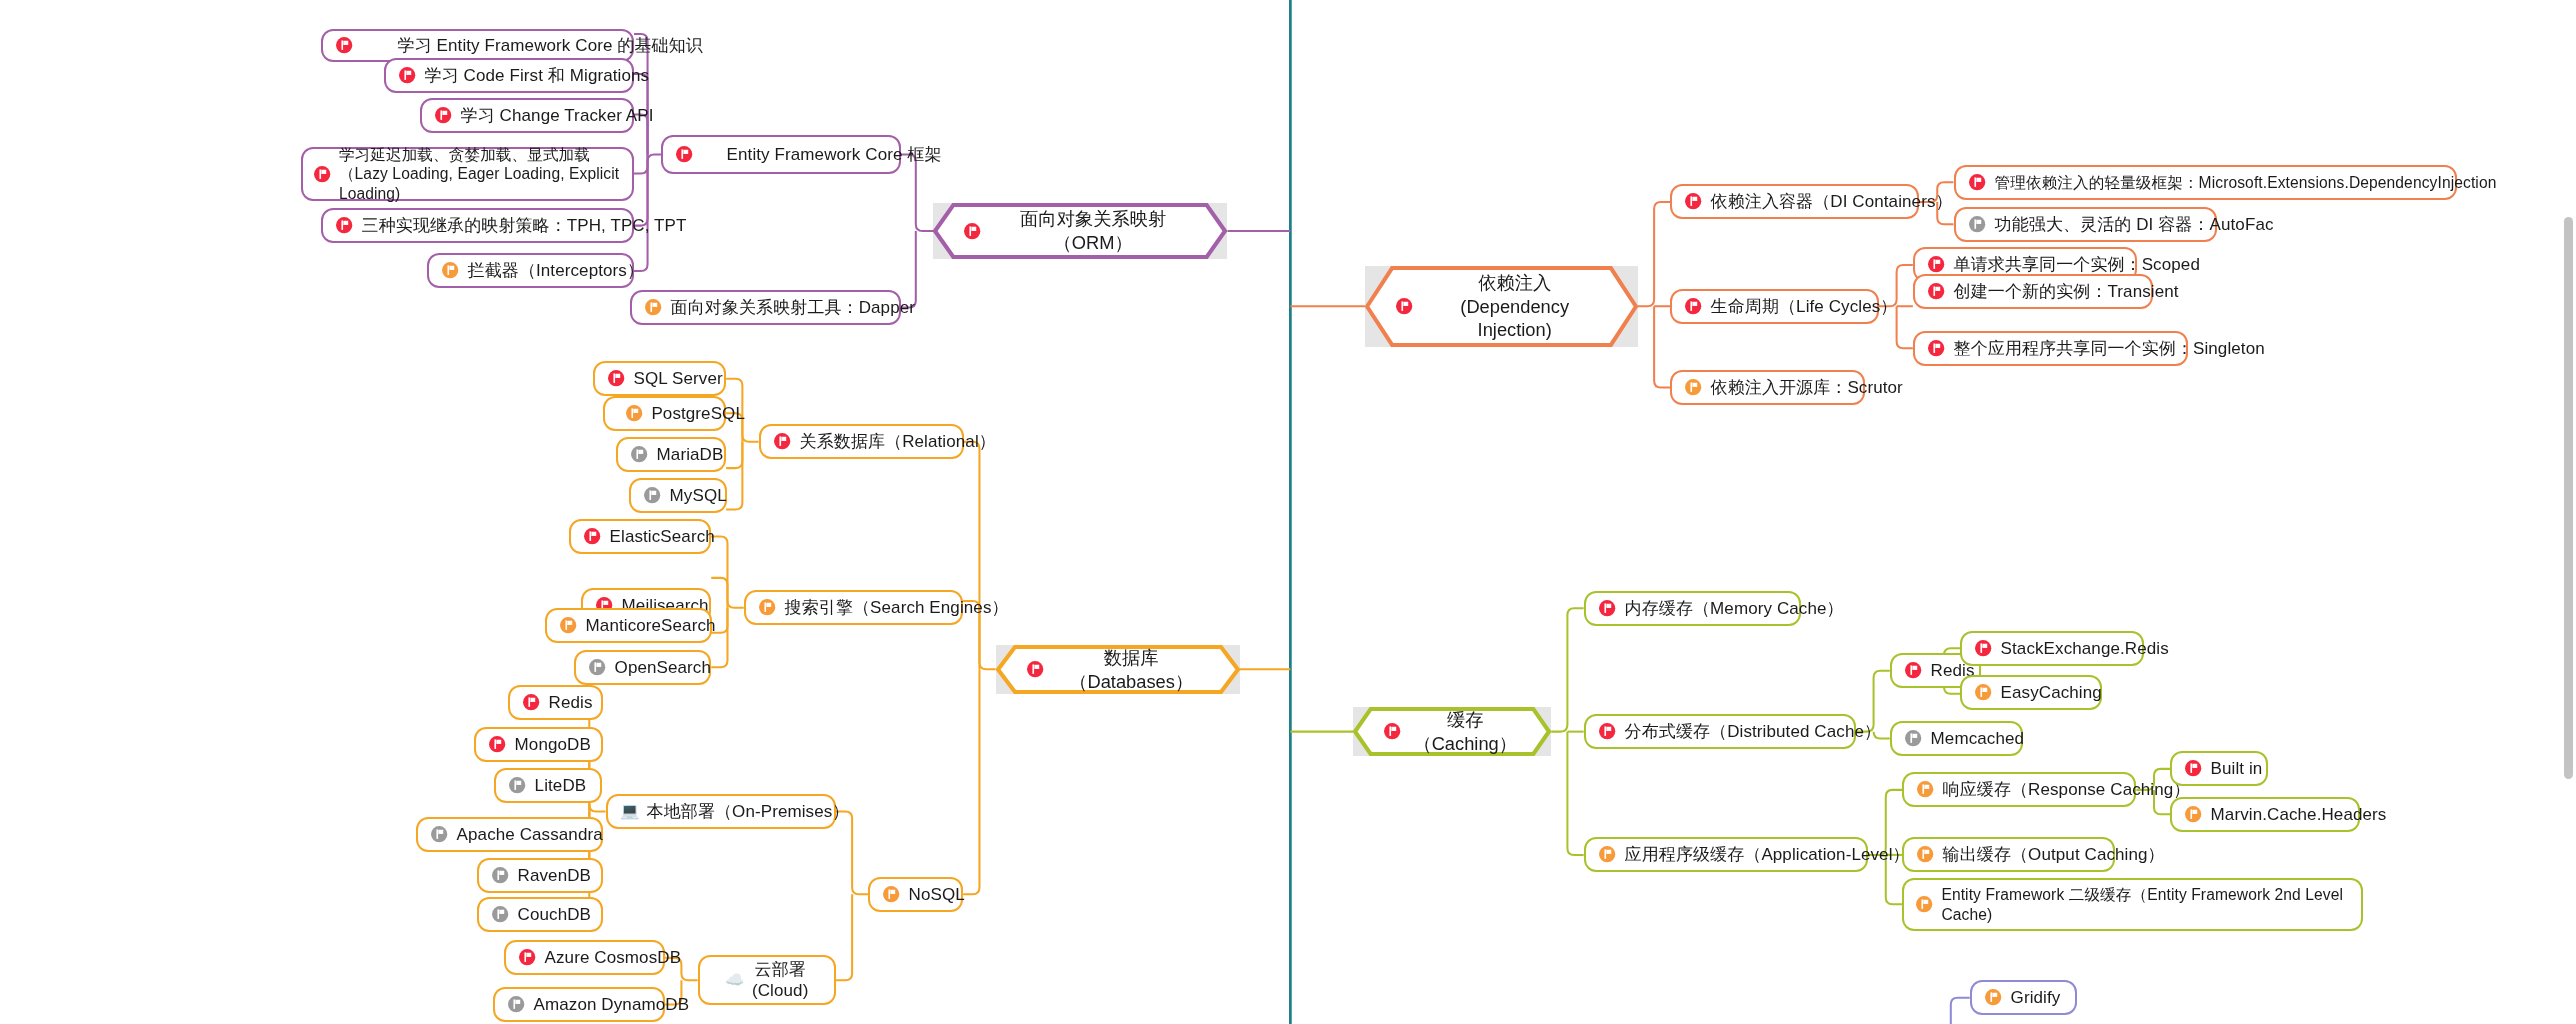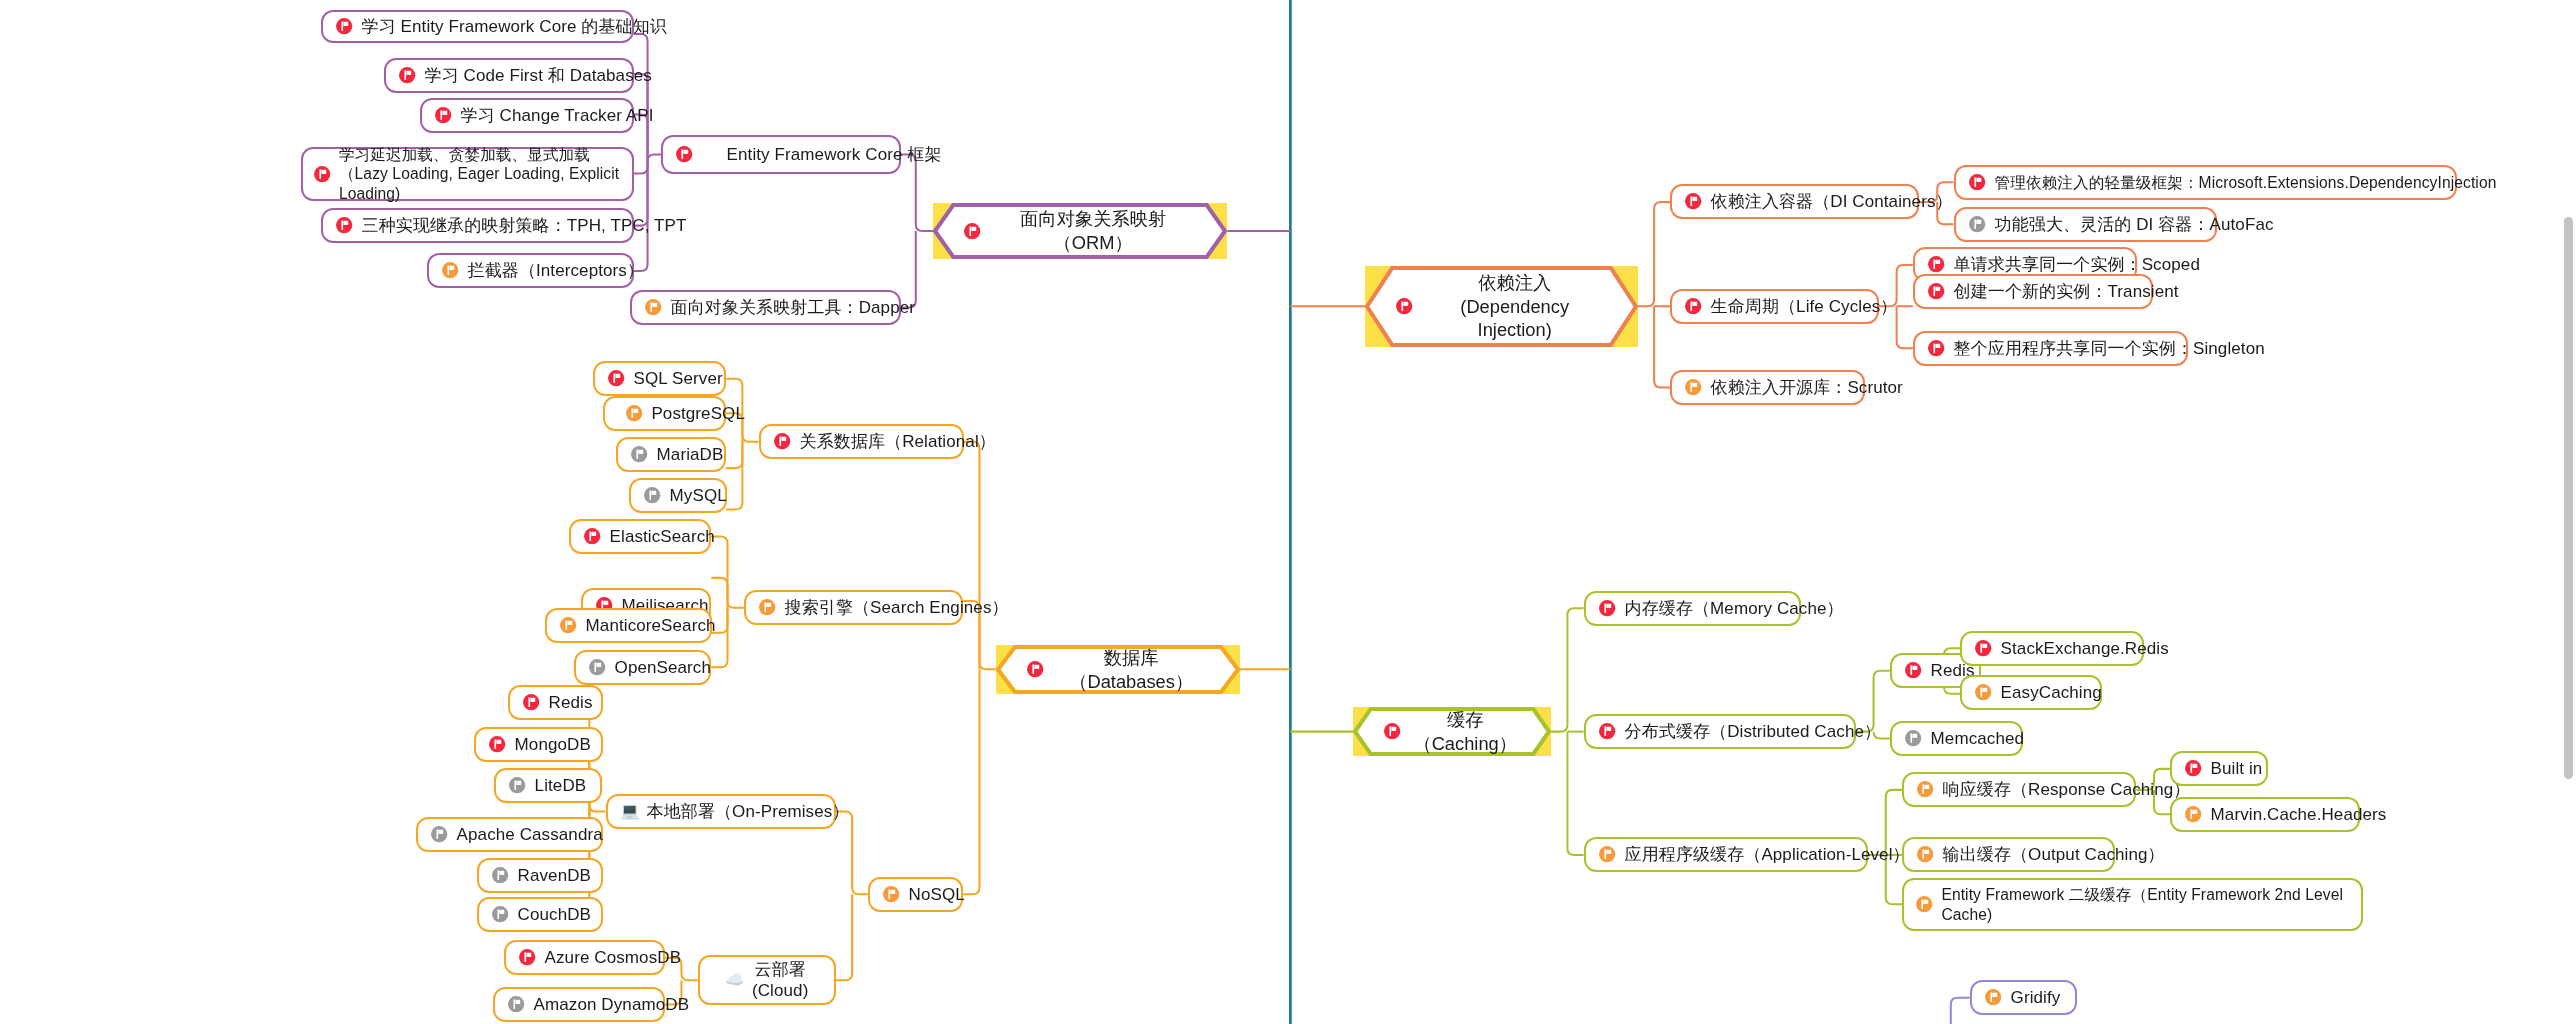--- a/index.html
+++ b/index.html
@@ -16,21 +16,21 @@
   .node.wrap .lbl{white-space:normal;}
 
   
   .ico{flex:0 0 auto;width:18.3px;height:18.3px;margin-right:8.1px;position:relative;
        display:inline-block;}
   .ico svg{display:block;width:18.3px;height:18.3px;}
   .ico.emoji{font-size:15.6px;line-height:18.3px;text-align:center;}
 
   
   .hex{position:absolute;display:flex;align-items:center;justify-content:center;
-       box-sizing:border-box;background:#fde047;}
+       box-sizing:border-box;background:#e5e5e5;}
   .hex .hexinner{position:relative;z-index:2;display:flex;align-items:center;
        justify-content:center;width:100%;height:100%;padding:0 30px;box-sizing:border-box;}
   .hex .lbl{font-size:18.3px;color:#1b1b1b;text-align:center;line-height:1.3;}
   .hex svg.hexbg{position:absolute;left:0;top:0;width:100%;height:100%;z-index:1;}
   .scrollbar{position:absolute;width:8.8px;border-radius:4.7px;background:#c3c3c3;}
 </style>
 </head>
 <body>
 
 <div id="canvas">
@@ -185,40 +185,40 @@
     <span class="ico">
       <svg viewBox="0 0 27 27">
           <circle cx="13.5" cy="13.5" r="12" fill="#f5273f"></circle>
           <rect x="9.5" y="6.5" width="2.4" height="14" fill="#fff"></rect>
           <path d="M12.3 7 L19.5 7 L19.5 13.2 L12.3 13.2 Z" fill="#fff"></path>
         </svg>
     </span>
     <span class="lbl">Entity Framework Core 框架</span>
   </div>
 
-  <div class="node" style="left:321px;top:10px;width:313px;height:33px;border-color:#a35fa8;">
+  <div class="node" style="left:321px;top:29px;width:313px;height:33px;border-color:#a35fa8;gap:36px;">
     <span class="ico">
       <svg viewBox="0 0 27 27">
           <circle cx="13.5" cy="13.5" r="12" fill="#f5273f"></circle>
           <rect x="9.5" y="6.5" width="2.4" height="14" fill="#fff"></rect>
           <path d="M12.3 7 L19.5 7 L19.5 13.2 L12.3 13.2 Z" fill="#fff"></path>
         </svg>
     </span>
     <span class="lbl">学习 Entity Framework Core 的基础知识</span>
   </div>
 
   <div class="node" style="left:384px;top:58px;width:250px;height:35px;border-color:#a35fa8;">
     <span class="ico">
       <svg viewBox="0 0 27 27">
           <circle cx="13.5" cy="13.5" r="12" fill="#f5273f"></circle>
           <rect x="9.5" y="6.5" width="2.4" height="14" fill="#fff"></rect>
           <path d="M12.3 7 L19.5 7 L19.5 13.2 L12.3 13.2 Z" fill="#fff"></path>
         </svg>
     </span>
-    <span class="lbl">学习 Code First 和 Databases</span>
+    <span class="lbl">学习 Code First 和 Migrations</span>
   </div>
 
   <div class="node" style="left:420px;top:98px;width:214px;height:35px;border-color:#a35fa8;">
     <span class="ico">
       <svg viewBox="0 0 27 27">
           <circle cx="13.5" cy="13.5" r="12" fill="#f5273f"></circle>
           <rect x="9.5" y="6.5" width="2.4" height="14" fill="#fff"></rect>
           <path d="M12.3 7 L19.5 7 L19.5 13.2 L12.3 13.2 Z" fill="#fff"></path>
         </svg>
     </span>

